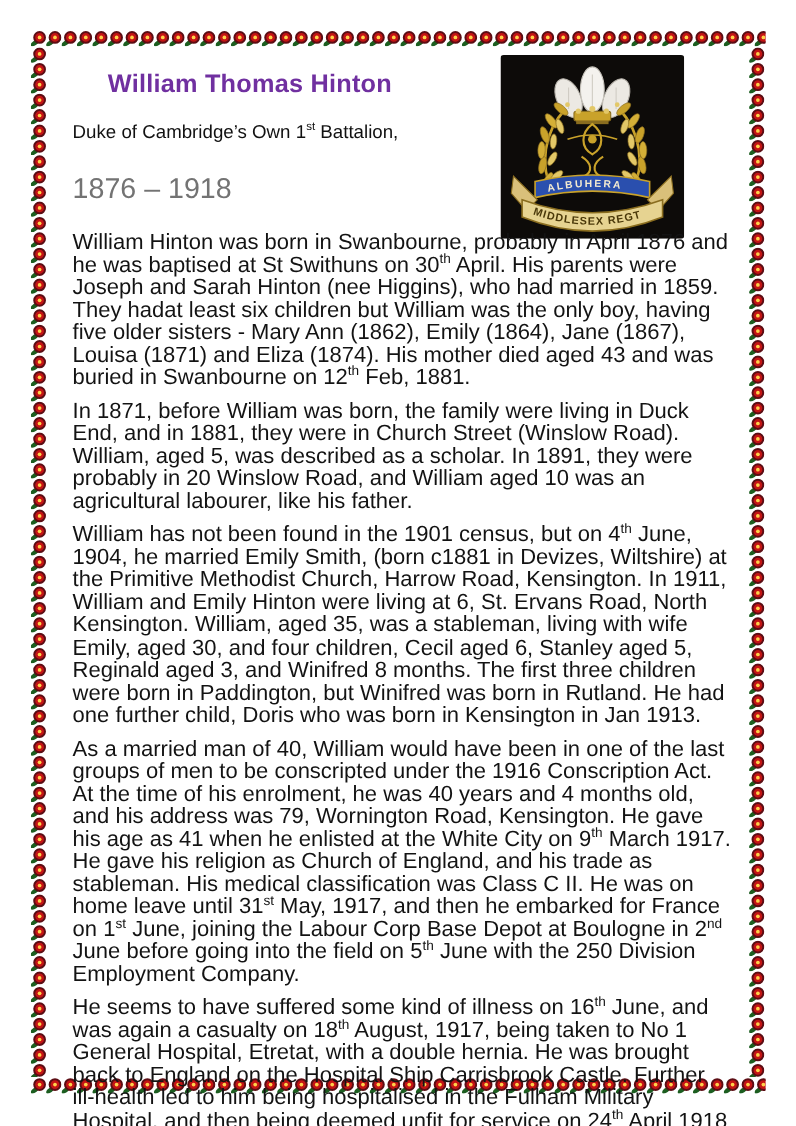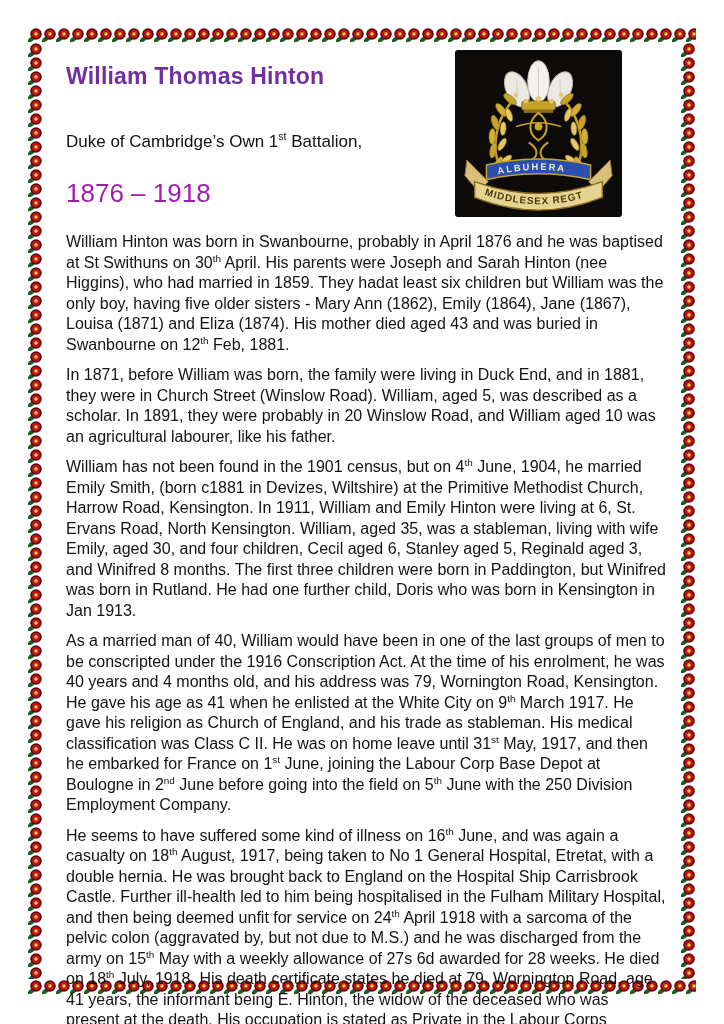--- a/index.html
+++ b/index.html
@@ -35,38 +35,38 @@
     width: 600px;
   }
   .doc-title {
     margin: 0;
     font-size: 23px;
     font-weight: bold;
     line-height: 28px;
     letter-spacing: 0.2px;
   }
   .doc-subtitle {
-    margin-top: 40px;
+    margin-top: 18px;
     font-size: 17px;
     line-height: 24px;
     color: #111111;
   }
   .doc-dates {
     margin-top: 24px;
     font-size: 26px;
     line-height: 30px;
     font-weight: normal;
-    color: #a21caf;
+    color: #737373;
   }
 
   
   .body-text { margin-top: 24px; }
   .body-text p {
     margin: 0 0 10px 0;
-    font-size: 16px;
+    font-size: 20px;
     line-height: 20.5px;
     color: #131313;
   }
   sup { font-size: 0.62em; line-height: 0; vertical-align: super; }
 
   
   .badge-wrap {
     position: absolute;
     left: 455px;
     top: 50px;
@@ -1296,21 +1296,21 @@
         <path d="M20 134 Q 85 158 150 134 L150 150 Q 85 176 20 150 Z" fill="#e6d391" stroke="#8a6d1f" stroke-width="1.5"></path>
         <path id="midPath" d="M26 146 Q 85 168 144 146" fill="none"></path>
         <text font-family="Liberation Sans, sans-serif" font-size="10" font-weight="bold" fill="#4a3809" letter-spacing="1">
           <textPath href="#midPath" startOffset="4">MIDDLESEX REGT</textPath>
         </text>
       </g>
     </svg>
   </div>
 
   <div class="content">
-    <h1 class="doc-title" style="color: rgb(112, 48, 160);">William Thomas Hinton</h1>
+    <h1 class="doc-title" style="color: rgb(112, 48, 160); margin-left: 32px;">William Thomas Hinton</h1>
 
     <div class="doc-subtitle">
       <div>Duke of Cambridge’s Own 1<sup>st</sup> Battalion,</div>
     </div>
 
     <div class="doc-dates">1876 – 1918</div>
 
     <div class="body-text">
       <p>William Hinton was born in Swanbourne, probably in April 1876 and he was baptised at St Swithuns on 30<sup>th</sup> April. His parents were Joseph and Sarah Hinton (nee Higgins), who had married in 1859. They hadat least six children but William was the only boy, having five older sisters - Mary Ann (1862), Emily (1864), Jane (1867), Louisa (1871) and Eliza (1874). His mother died aged 43 and was buried in Swanbourne on 12<sup>th</sup> Feb, 1881.</p>
       <p>In 1871, before William was born, the family were living in Duck End, and in 1881, they were in Church Street (Winslow Road).  William, aged 5, was described as a scholar. In 1891, they were probably in 20 Winslow Road, and William aged 10 was an agricultural labourer, like his father.</p>

